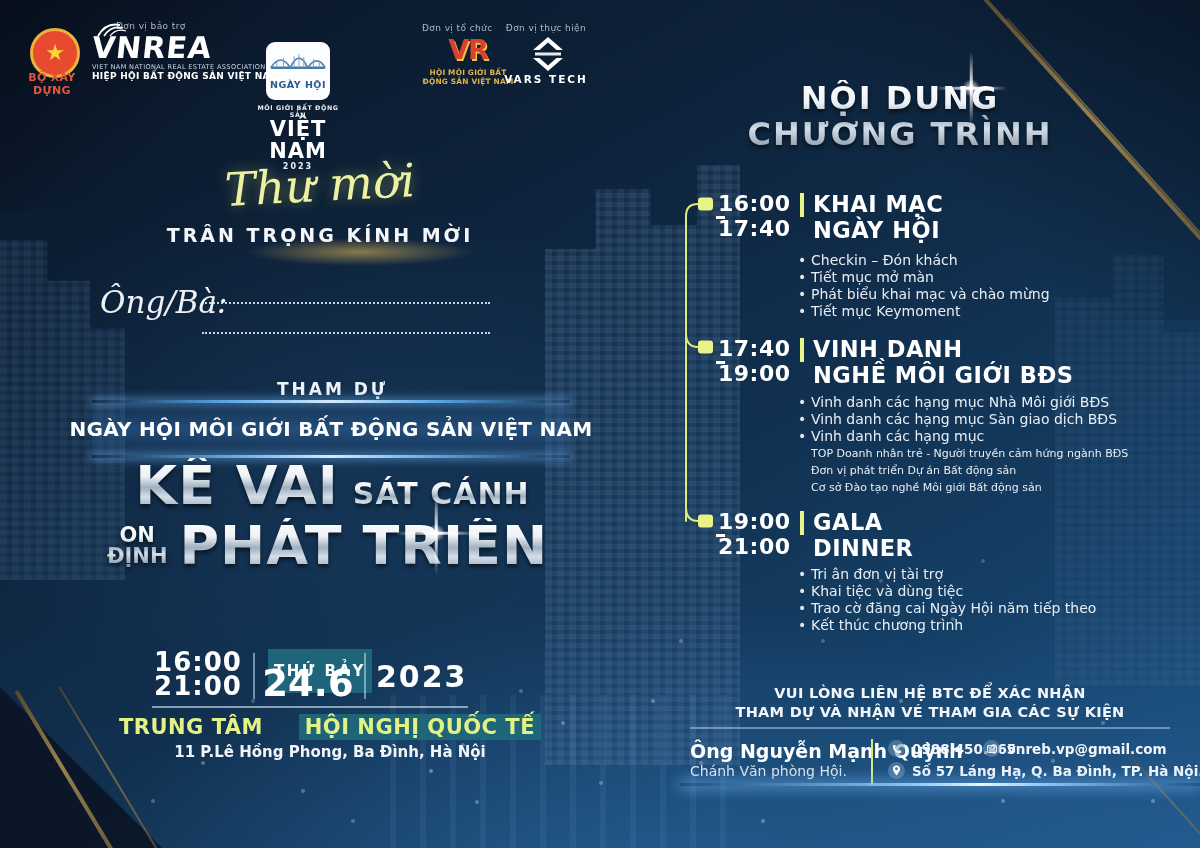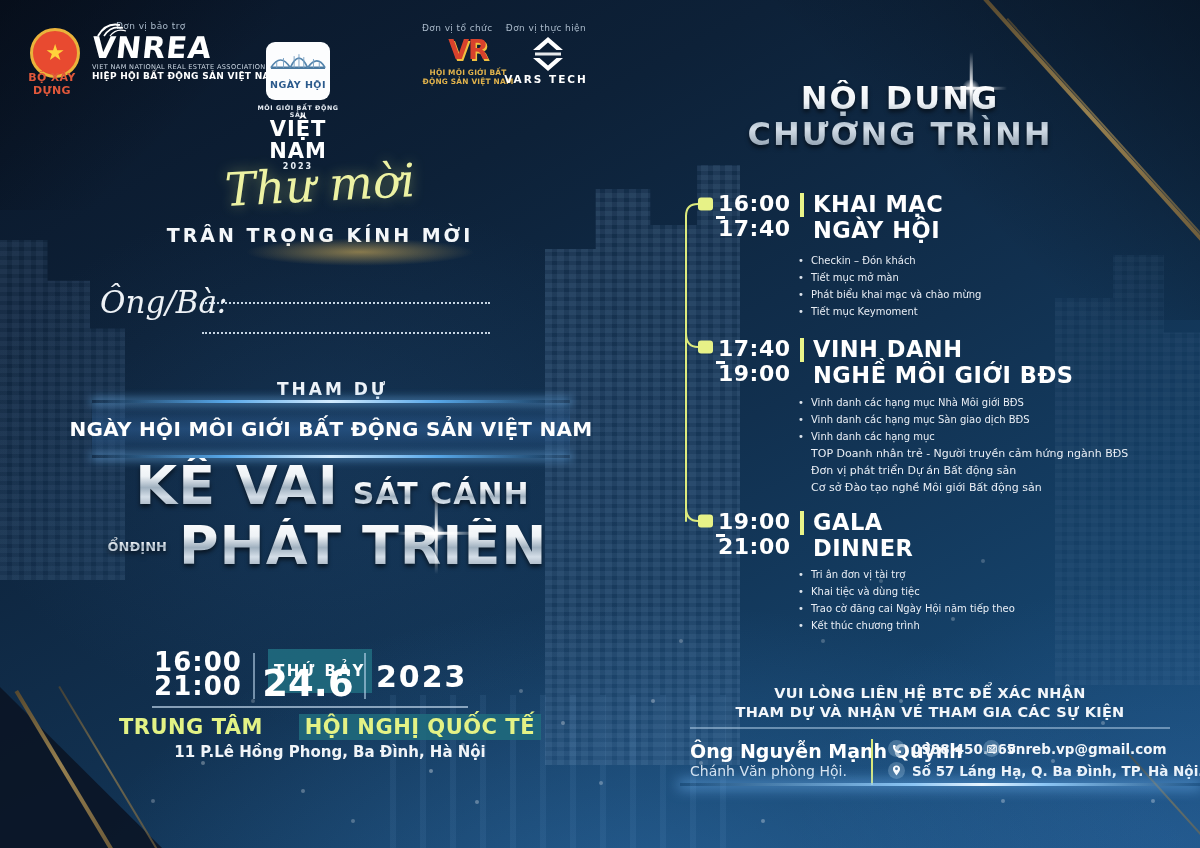--- a/index.html
+++ b/index.html
@@ -99,21 +99,21 @@
     box-shadow:0 0 10px 1px rgba(110,180,240,.8);}
   .banner::before{top:-1px;}.banner::after{bottom:-1px;}
   .banner-text{font-size:20px;font-weight:bold;color:#fff;letter-spacing:.3px;white-space:nowrap;}
   .metal{background:linear-gradient(180deg,#ffffff 0%,#eef2f6 32%,#9fb0bf 52%,#d4dee8 68%,#7e8fa0 100%);
     -webkit-background-clip:text;background-clip:text;color:#dfe6ee;-webkit-text-fill-color:transparent;
     filter:drop-shadow(0 3px 2px rgba(0,0,0,.55));}
   .slogan-l1{left:95px;top:458px;width:475px;display:flex;align-items:flex-end;justify-content:center;gap:14px;}
   .slogan-big{font-size:54px;font-weight:bold;letter-spacing:1px;line-height:1.05;}
   .slogan-mid{font-size:30px;font-weight:bold;letter-spacing:1px;padding-bottom:4px;}
   .slogan-l2{left:55px;top:518px;width:545px;display:flex;align-items:center;justify-content:center;gap:12px;}
-  .slogan-stack{display:flex;flex-direction:row;text-align:center;font-size:13px;font-weight:bold;line-height:21px;}
+  .slogan-stack{display:flex;flex-direction:column;text-align:center;font-size:21px;font-weight:bold;line-height:21px;}
   
   .time-col{left:150px;top:650px;width:96px;text-align:center;font-size:26px;font-weight:bold;color:#fff;line-height:24px;letter-spacing:1px;}
   .vdiv{width:2px;height:46px;background:rgba(198,224,245,.55);}
   .vd1{left:253px;top:653px;}
   .vd2{left:364px;top:653px;}
   .weekday{left:268px;top:649px;font-size:15px;font-weight:bold;color:#fff;letter-spacing:2.5px;
     background:rgba(32,106,126,.9);padding:13px 6px;}
   .date-num{left:262px;top:662px;width:92px;text-align:center;font-size:37px;font-weight:bold;color:#fff;}
   .year{left:376px;top:659px;width:90px;text-align:center;font-size:30px;font-weight:bold;color:#fff;letter-spacing:2px;}
   .venue-line{left:152px;top:706px;width:316px;height:2px;background:rgba(198,220,240,.65);}
@@ -122,21 +122,21 @@
   .venue .hl{background:rgba(32,108,126,.85);padding:1px 6px;margin-left:28px;}
   .address{margin-top:4px;font-size:15px;font-weight:600;color:#f0f4f8;}
   
   .prog-title{left:700px;top:80px;width:400px;text-align:center;font-weight:bold;font-size:32px;line-height:36px;letter-spacing:2px;}
   .sched-time{width:80px;font-weight:bold;font-size:22px;color:#fff;line-height:25px;letter-spacing:.5px;}
   .t-end{position:relative;}
   .t-end::before{content:"";position:absolute;top:0;left:-2px;width:9px;height:2.5px;background:#fff;}
   .sched-bar{width:4px;height:24px;background:#e9f489;}
   .sched-title{font-weight:bold;font-size:22.5px;color:#fff;line-height:26px;letter-spacing:.5px;}
   .sched-bullets{width:395px;}
-  .bullet{position:relative;padding-left:15px;font-size:10px;line-height:17px;color:#e9eef5;}
+  .bullet{position:relative;padding-left:15px;font-size:14px;line-height:17px;color:#e9eef5;}
   .bullet::before{content:"•";position:absolute;left:2px;color:#dfe6ee;}
   .sub-line{padding-left:15px;font-size:11px;line-height:17px;color:#e9eef5;}
   
   .contact-note{left:690px;top:684px;width:480px;text-align:center;font-size:14.5px;font-weight:bold;
     color:#f2f6fa;line-height:19px;letter-spacing:.3px;}
   .contact-sep{left:690px;top:727px;width:480px;height:1.5px;background:rgba(172,200,226,.55);}
   .contact-name{left:690px;top:740px;font-size:19px;font-weight:bold;color:#fff;}
   .contact-role{left:690px;top:763px;font-size:14px;color:#dce6f0;}
   .contact-div{left:871px;top:739px;width:2px;height:46px;background:#d9e87a;}
   .contact-row{position:absolute;display:flex;align-items:center;gap:7px;}

